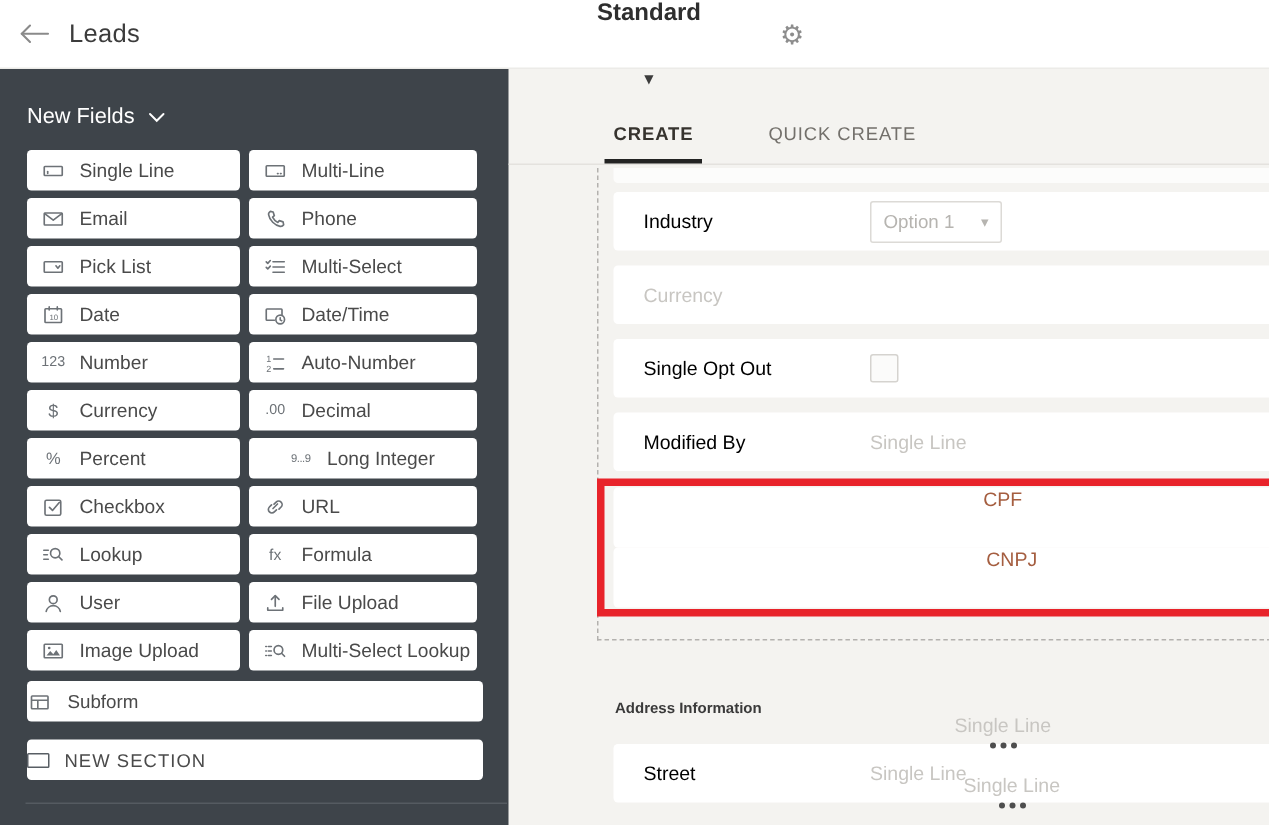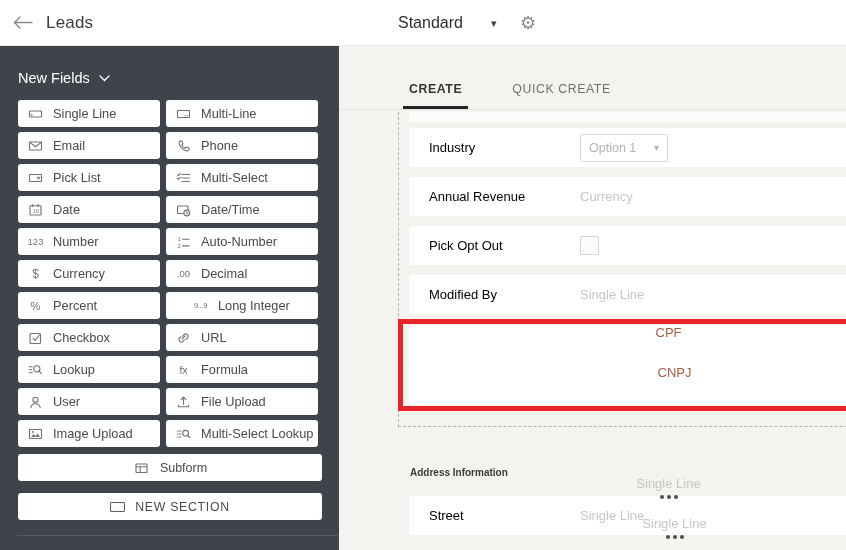--- a/index.html
+++ b/index.html
@@ -6,39 +6,39 @@
   html,body { background:#fff; }
   body { font-family: "Liberation Sans", sans-serif; }
   #app { position:relative; width:846px; height:550px; background:#fff; overflow:hidden; }
 
   
   .header { position:absolute; top:0; left:0; width:846px; height:46px; background:#fff;
             border-bottom:1px solid #ecebe8; display:flex; align-items:center; z-index:3; }
   .back { margin-left:13px; display:flex; align-items:center; cursor:pointer; }
   .page-title { margin-left:13px; font-size:17px; color:#3c3c3c; font-weight:500; letter-spacing:.2px; }
   .layout-sel { position:absolute; left:398px; top:0; height:46px; display:flex; align-items:center; gap:28px;
-                font-size:16px; font-weight:400; color:#2e2e2e; cursor:pointer; }
+                font-size:16px; font-weight:700; color:#2e2e2e; cursor:pointer;flex-direction:column; }
   .layout-caret { font-size:11px; color:#3c3c3c; }
   .gear { position:absolute; left:520px; top:0; height:46px; display:flex; align-items:center;
           font-size:18px; color:#8d8d8d; cursor:pointer; }
 
   
   .sidebar { position:absolute; top:46px; left:0; width:340px; height:504px; background:#3e444a; padding:24px 18px 0; }
   .nf-head { display:flex; align-items:center; gap:9px; color:#ffffff; font-size:14.5px; cursor:pointer; }
   .fgrid { margin-top:14px; display:grid; grid-template-columns:142px 152px; column-gap:6px; row-gap:5px; }
   .fbtn { height:27px; background:#fff; border-radius:3px; display:flex; align-items:center;
           padding-left:9px; gap:9px; cursor:pointer; overflow:hidden; white-space:nowrap; }
   .flabel { font-size:12.8px; color:#4a4a4a; }
   .ficon { width:17px; flex:0 0 17px; display:flex; justify-content:center; align-items:center; color:#6d7277; }
   .gi { font-size:9.5px; font-weight:500; color:#6d7277; }
   .gi-dollar { font-size:12px; font-weight:400; }
   .gi-pct { font-size:11px; }
   .gi-long { font-size:7.5px; letter-spacing:-.3px;margin-left:17px; }
   .gi-fx { font-size:10.5px; }
-  .wide-btn { height:27px; background:#fff; border-radius:3px; display:flex; align-items:center; justify-content:center;
+  .wide-btn { height:27px; background:#fff; border-radius:3px; display:flex; align-items:center; 
               gap:10px; margin-top:7px; cursor:pointer; font-size:12.5px; color:#4a4a4a; }
   .newsec { margin-top:12px; letter-spacing:.7px; font-size:12.3px; }
   .rect-icon { width:15px; height:10px; border:1.5px solid #585e64; border-radius:1px; }
   .sdivider { position:absolute; top:489px; left:17px; width:321px; border-top:1px solid #555b61; }
 
   
   .main { position:absolute; top:46px; left:339px; width:594px; height:504px; background:#f4f3f0; }
   .tabs { height:64px; display:flex; align-items:flex-end; gap:38px; padding-left:64px; border-bottom:1px solid #e4e2de; }
   .tab { padding:0 6px 13px; font-size:12.3px; letter-spacing:.6px; color:#73706b; cursor:pointer; white-space:nowrap; }
   .tab.active { color:#36332e; font-weight:700; border-bottom:3px solid #232323; padding-bottom:10px; }
@@ -324,33 +324,32 @@
             </span>
           </span>
           <span class="dots">
               <i></i>
               <i></i>
               <i></i>
             </span>
         </div>
 
         <div class="frow">
-          <span class="flab">Annual Revenue</span>
           <span class="fctl">
               <span class="ph">Currency</span>
             </span>
           <span class="dots">
               <i></i>
               <i></i>
               <i></i>
             </span>
         </div>
 
         <div class="frow">
-          <span class="flab">Pick Opt Out</span>
+          <span class="flab">Single Opt Out</span>
           <span class="fctl">
               <span class="cbox"></span>
             </span>
           <span class="dots">
               <i></i>
               <i></i>
               <i></i>
             </span>
         </div>
 

